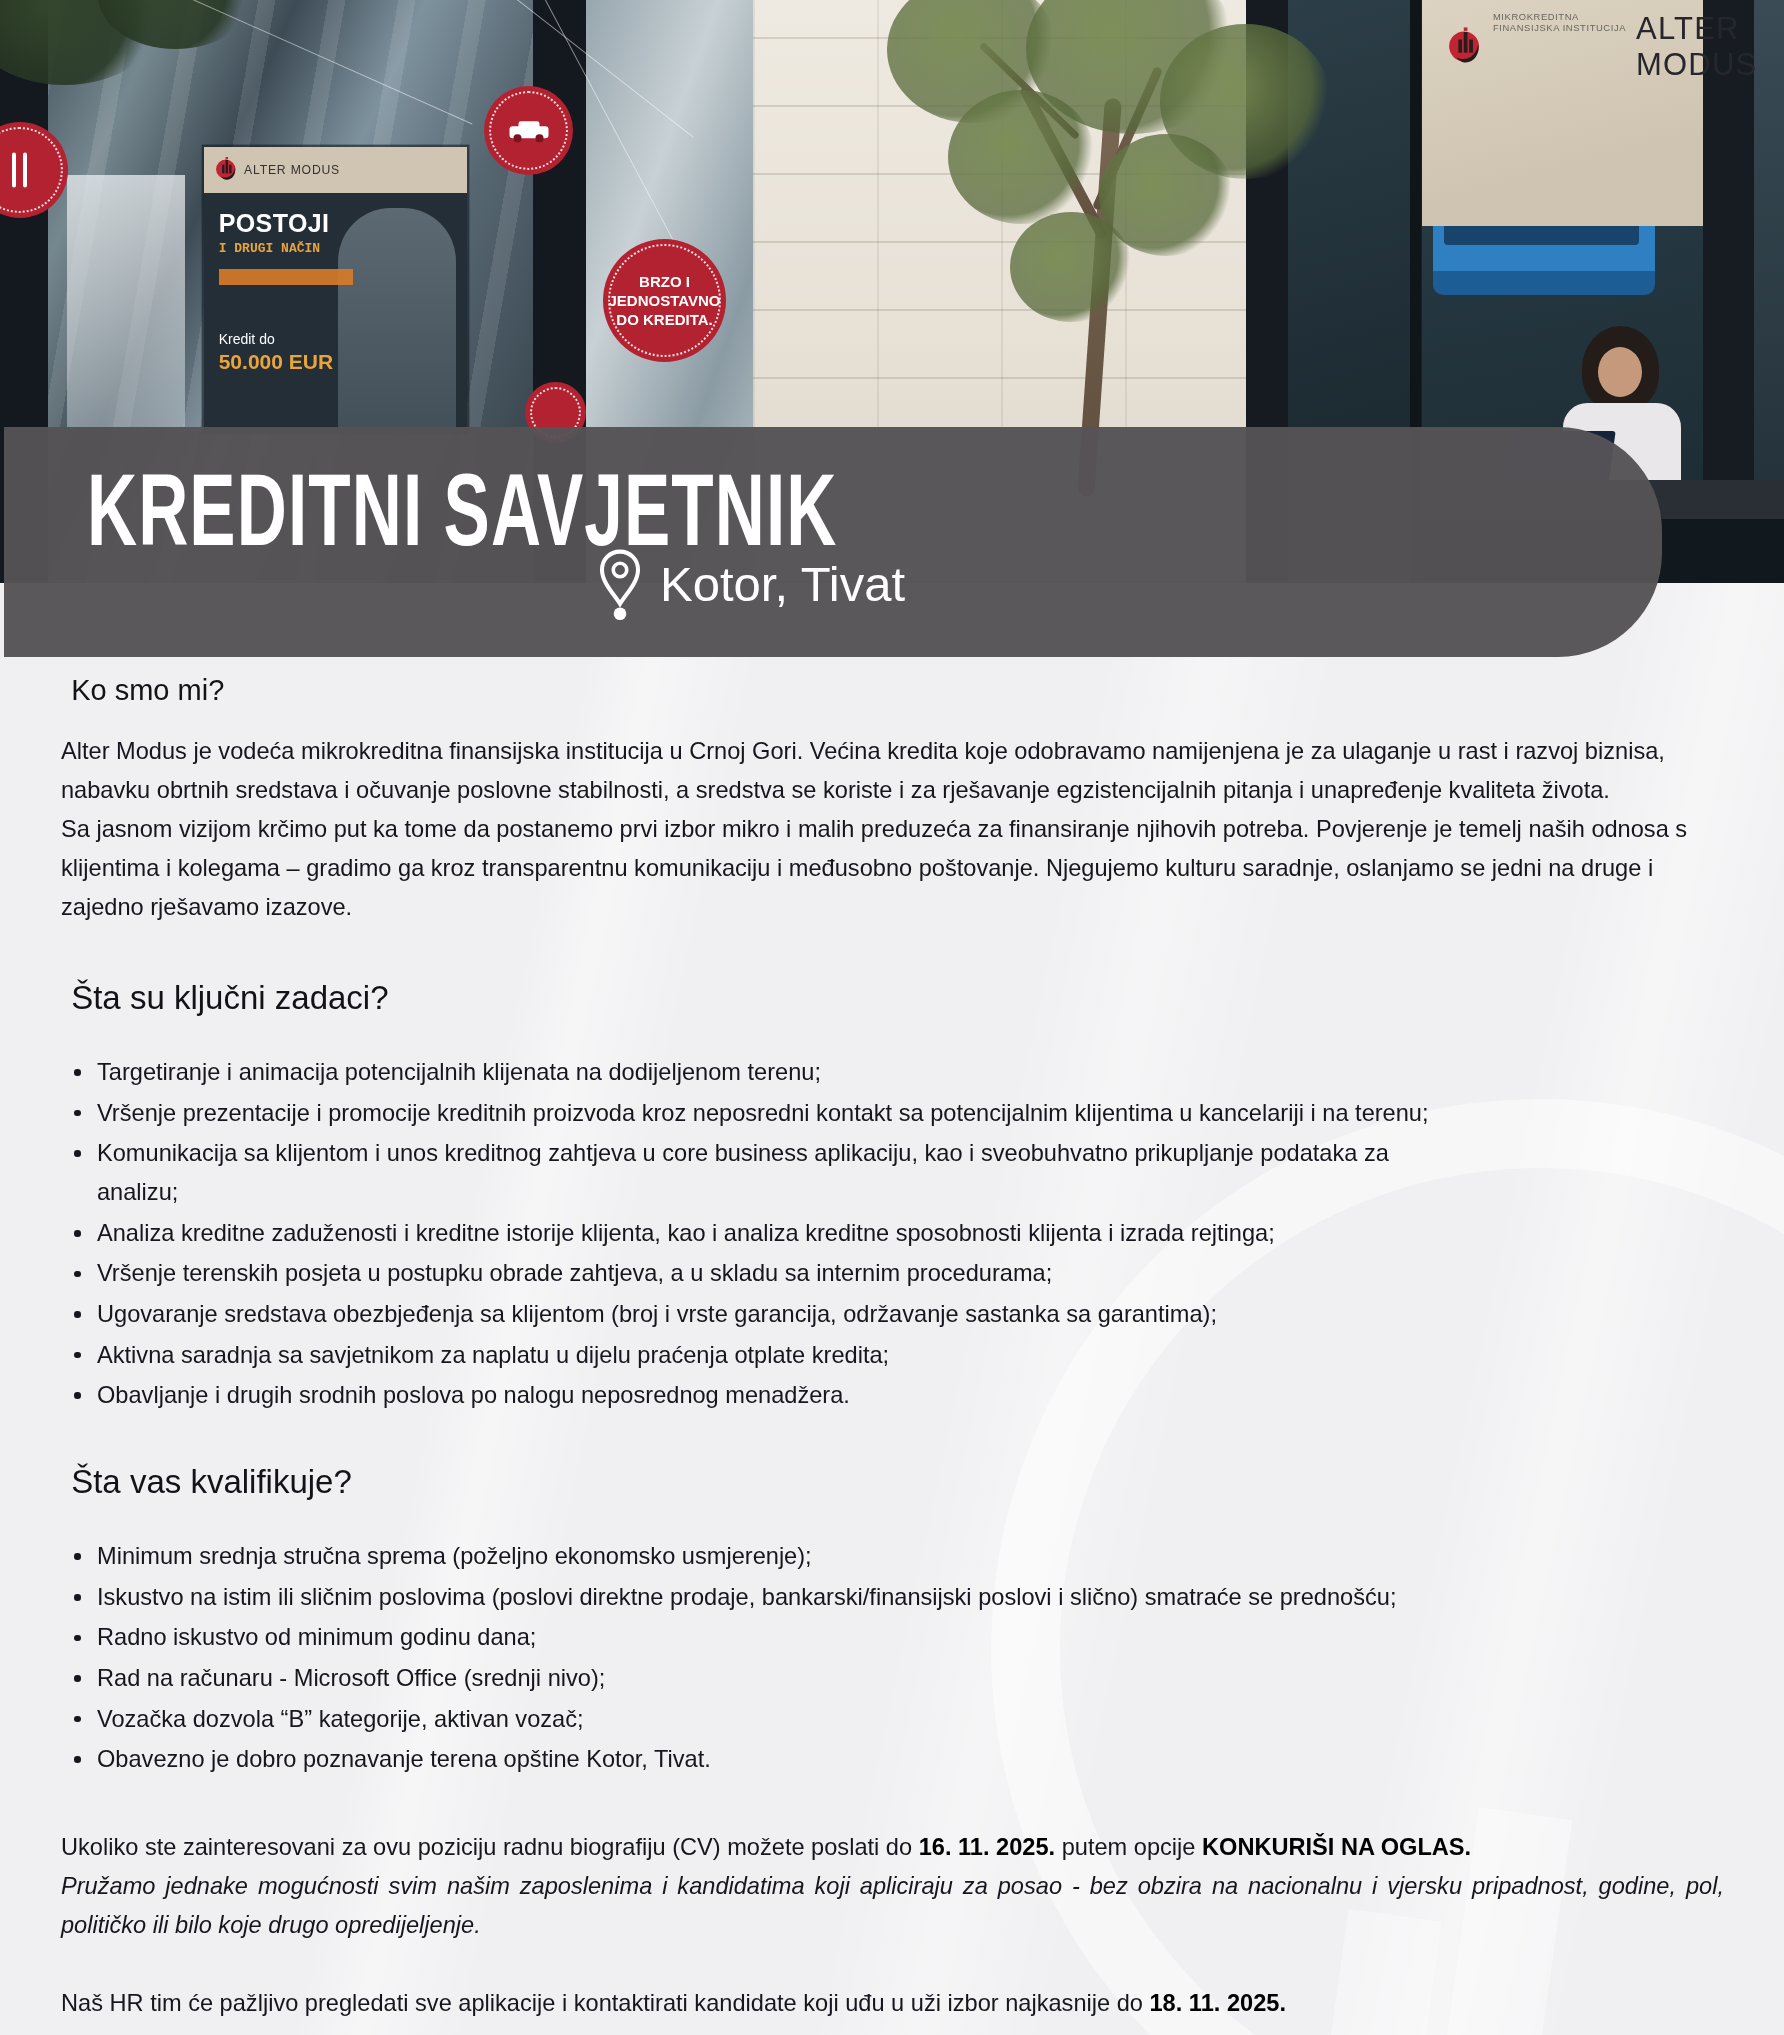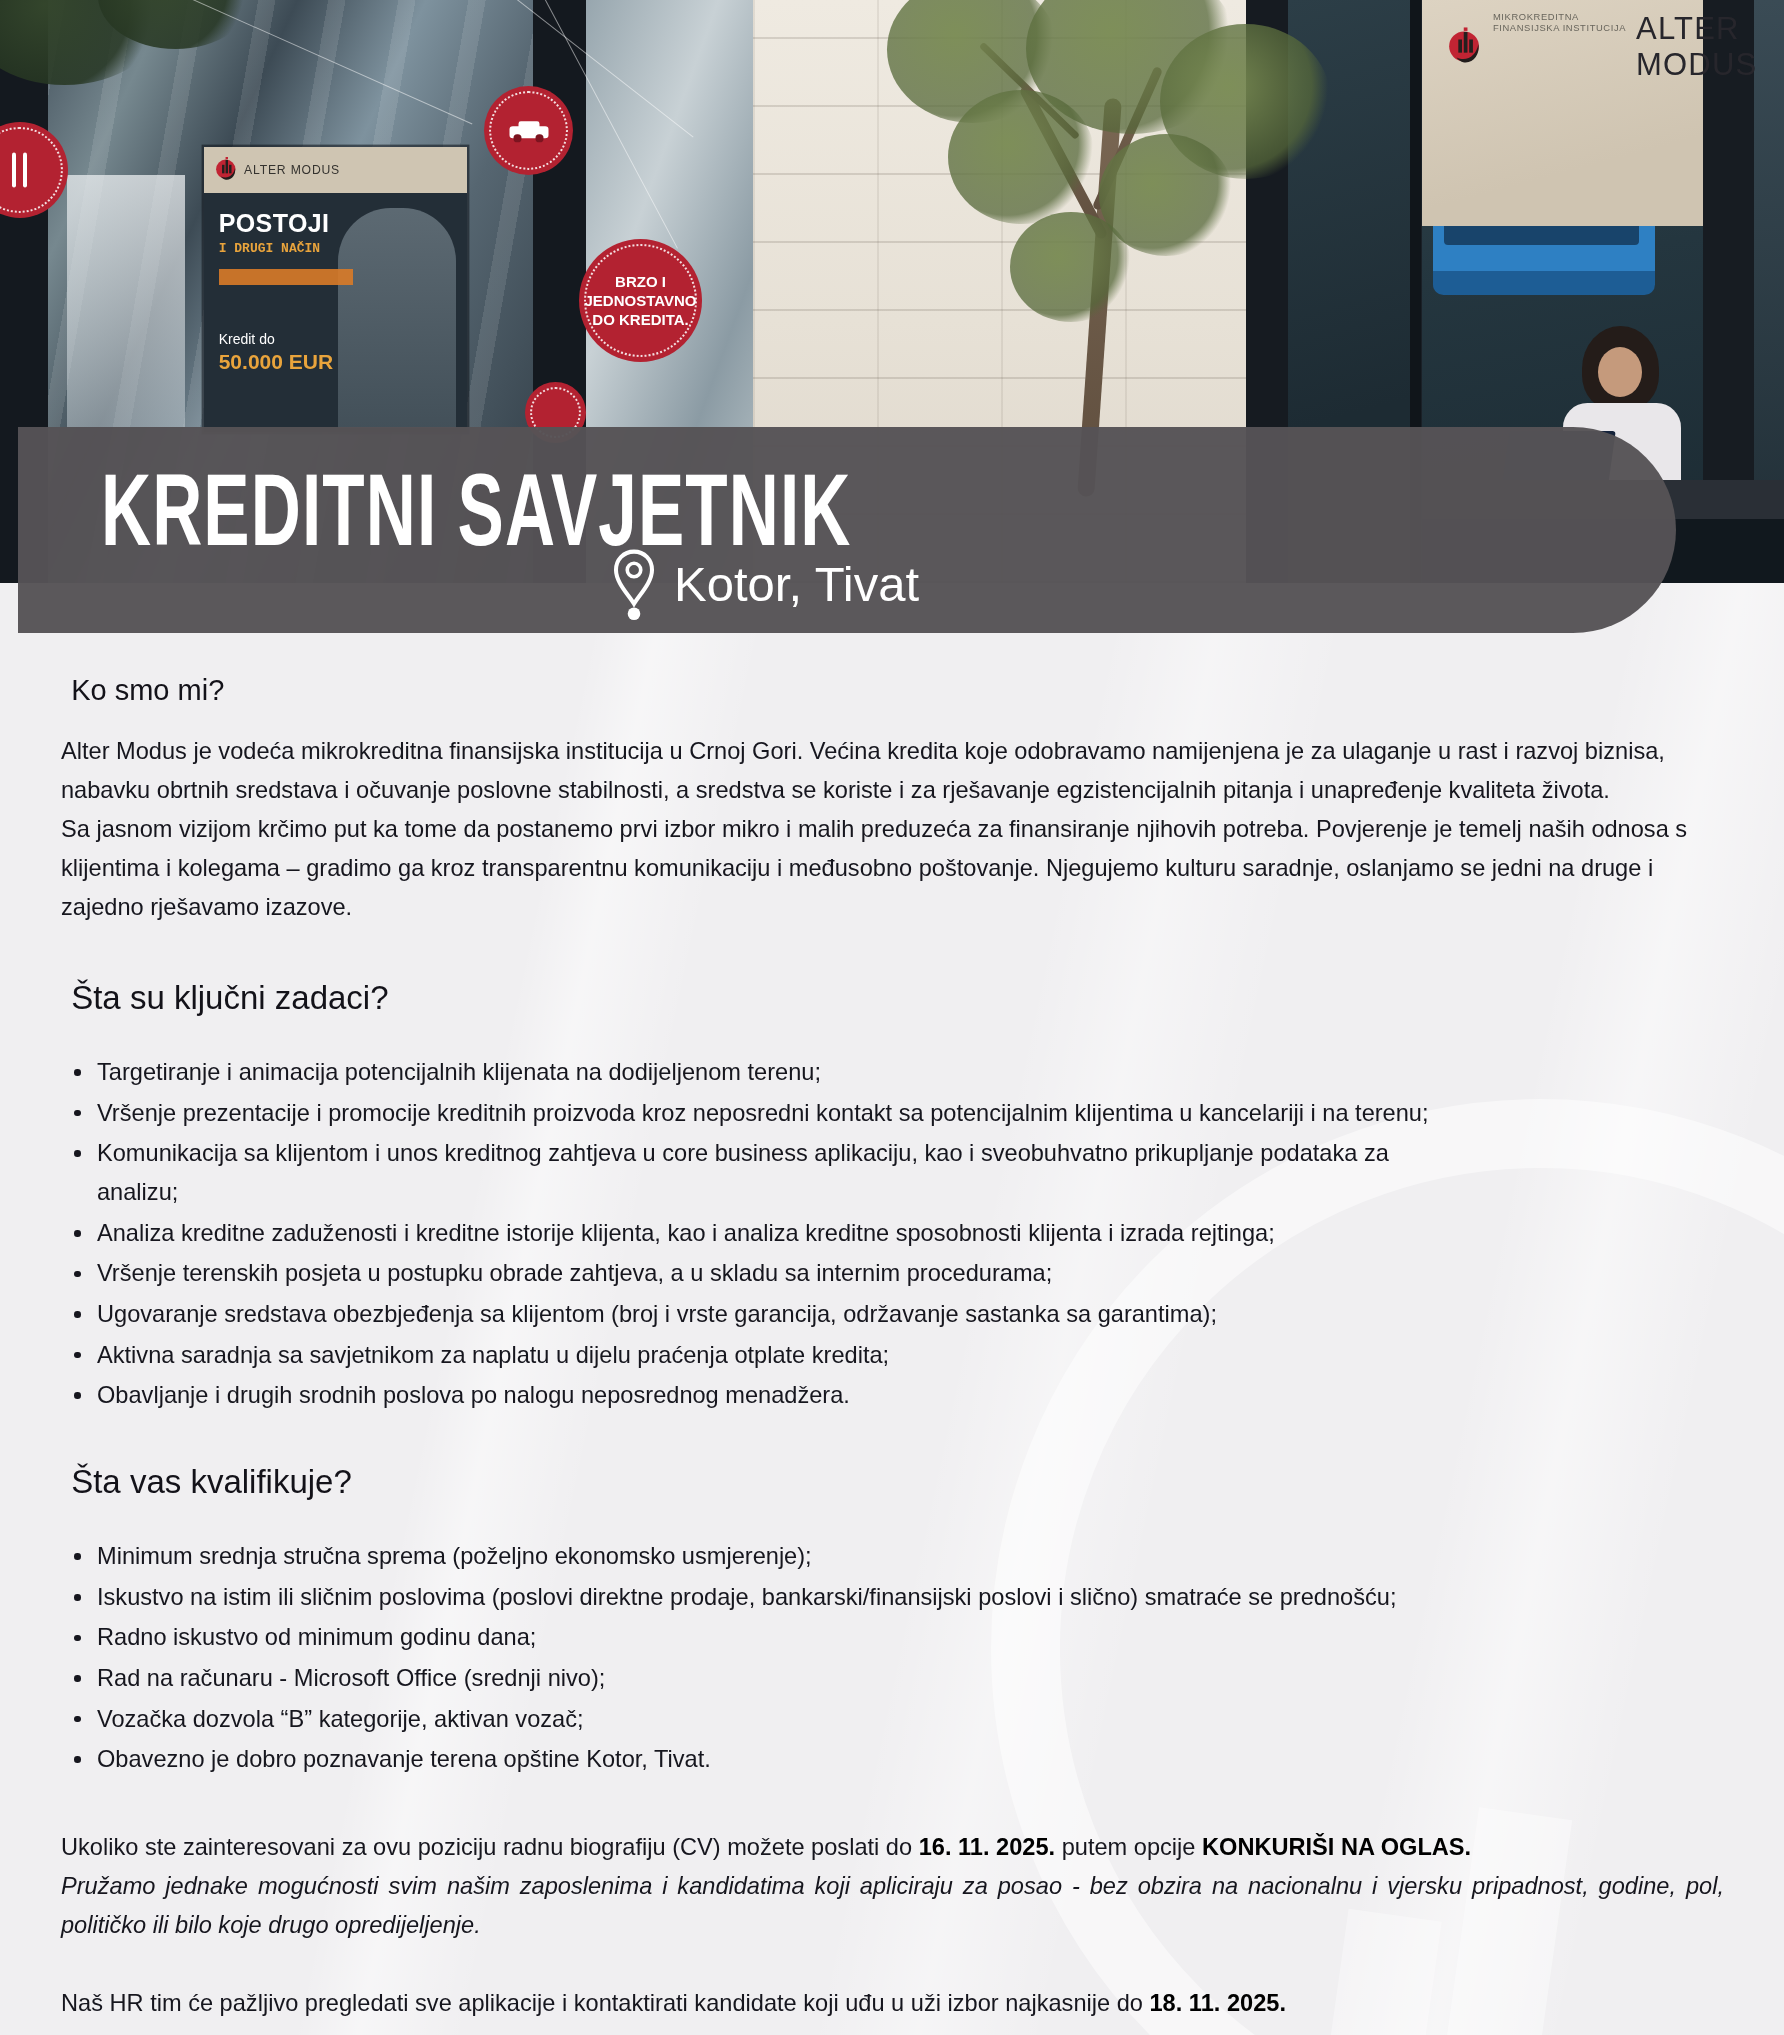--- a/index.html
+++ b/index.html
@@ -111,21 +111,21 @@
   .car .w1 { left:4.9px; } .car .w2 { right:4.9px; }
 
   
   .brand { position:absolute; left:1448px; top:11.4px; display:flex; align-items:center; gap:10.6px; }
   .brand-text { display:flex; flex-direction:row; gap:2.4px; }
   .brand-tagline { font-size:9.4px; letter-spacing:0.6px; color:#68655c; }
   .brand-name { font-size:31px; letter-spacing:1.2px; color:#27262c; }
 
   
   .banner {
-    position:absolute; left:18px; top:427px; width:1658px; height:206px;
+    position:absolute; left:4px; top:427px; width:1658px; height:230px;
     background:rgba(86,83,86,.97);
     border-top-right-radius:104px; border-bottom-right-radius:104px;
     z-index:3;
   }
   .page-title {
     position:absolute; left:83px; top:25px;
     font-size:102px; font-weight:bold; color:#ffffff;
     letter-spacing:1.6px; white-space:nowrap;
     transform:scaleX(.68); transform-origin:left top;
   }
@@ -231,21 +231,21 @@
         </div>
     </div>
     <div class="sticker" style="left:484px;top:86px;width:89px;height:89px;">
       <div class="car">
           <div class="cab"></div>
           <div class="body"></div>
           <div class="w1"></div>
           <div class="w2"></div>
         </div>
     </div>
-    <div class="sticker" style="left:579px;top:239px;width:123px;height:123px;">
+    <div class="sticker" style="left:603px;top:239px;width:123px;height:123px;">
       <div class="badge-text">
         <span>BRZO I</span>
         <span>JEDNOSTAVNO</span>
         <span>DO KREDITA.</span>
       </div>
     </div>
     <div class="sticker" style="left:525px;top:382px;width:61px;height:61px;"></div>
 
     <div class="abs" style="left:1422px;top:0;width:281px;height:226px;background:linear-gradient(165deg,#ddd3c2,#cfc4b1 70%);"></div>
     <div class="brand">

